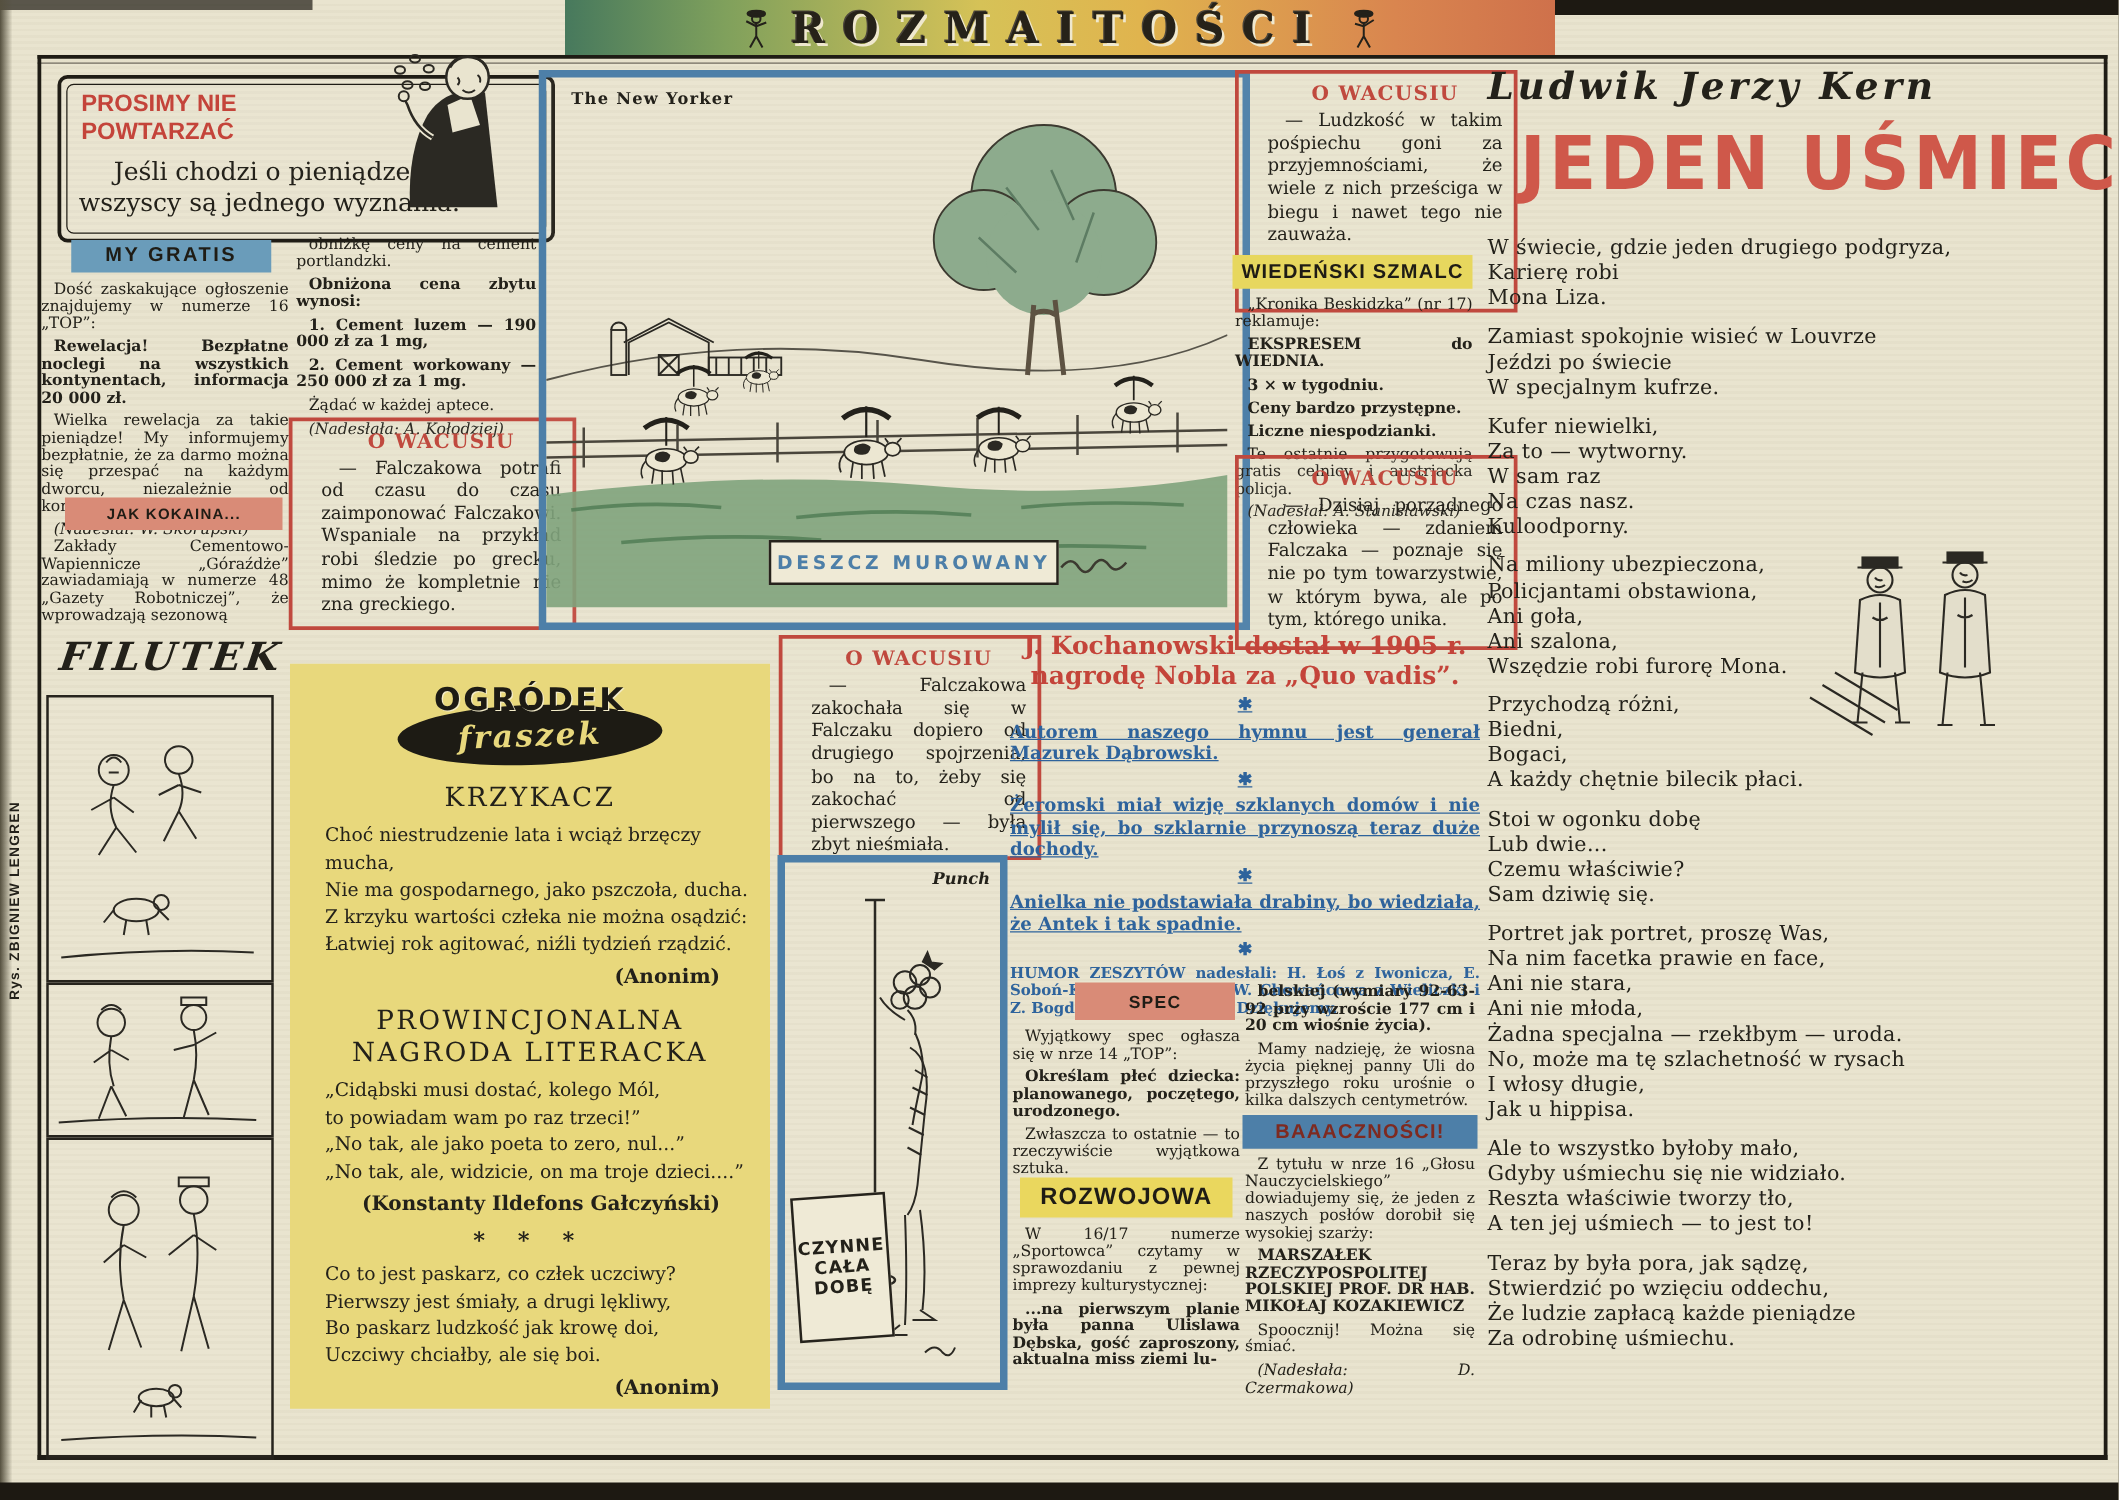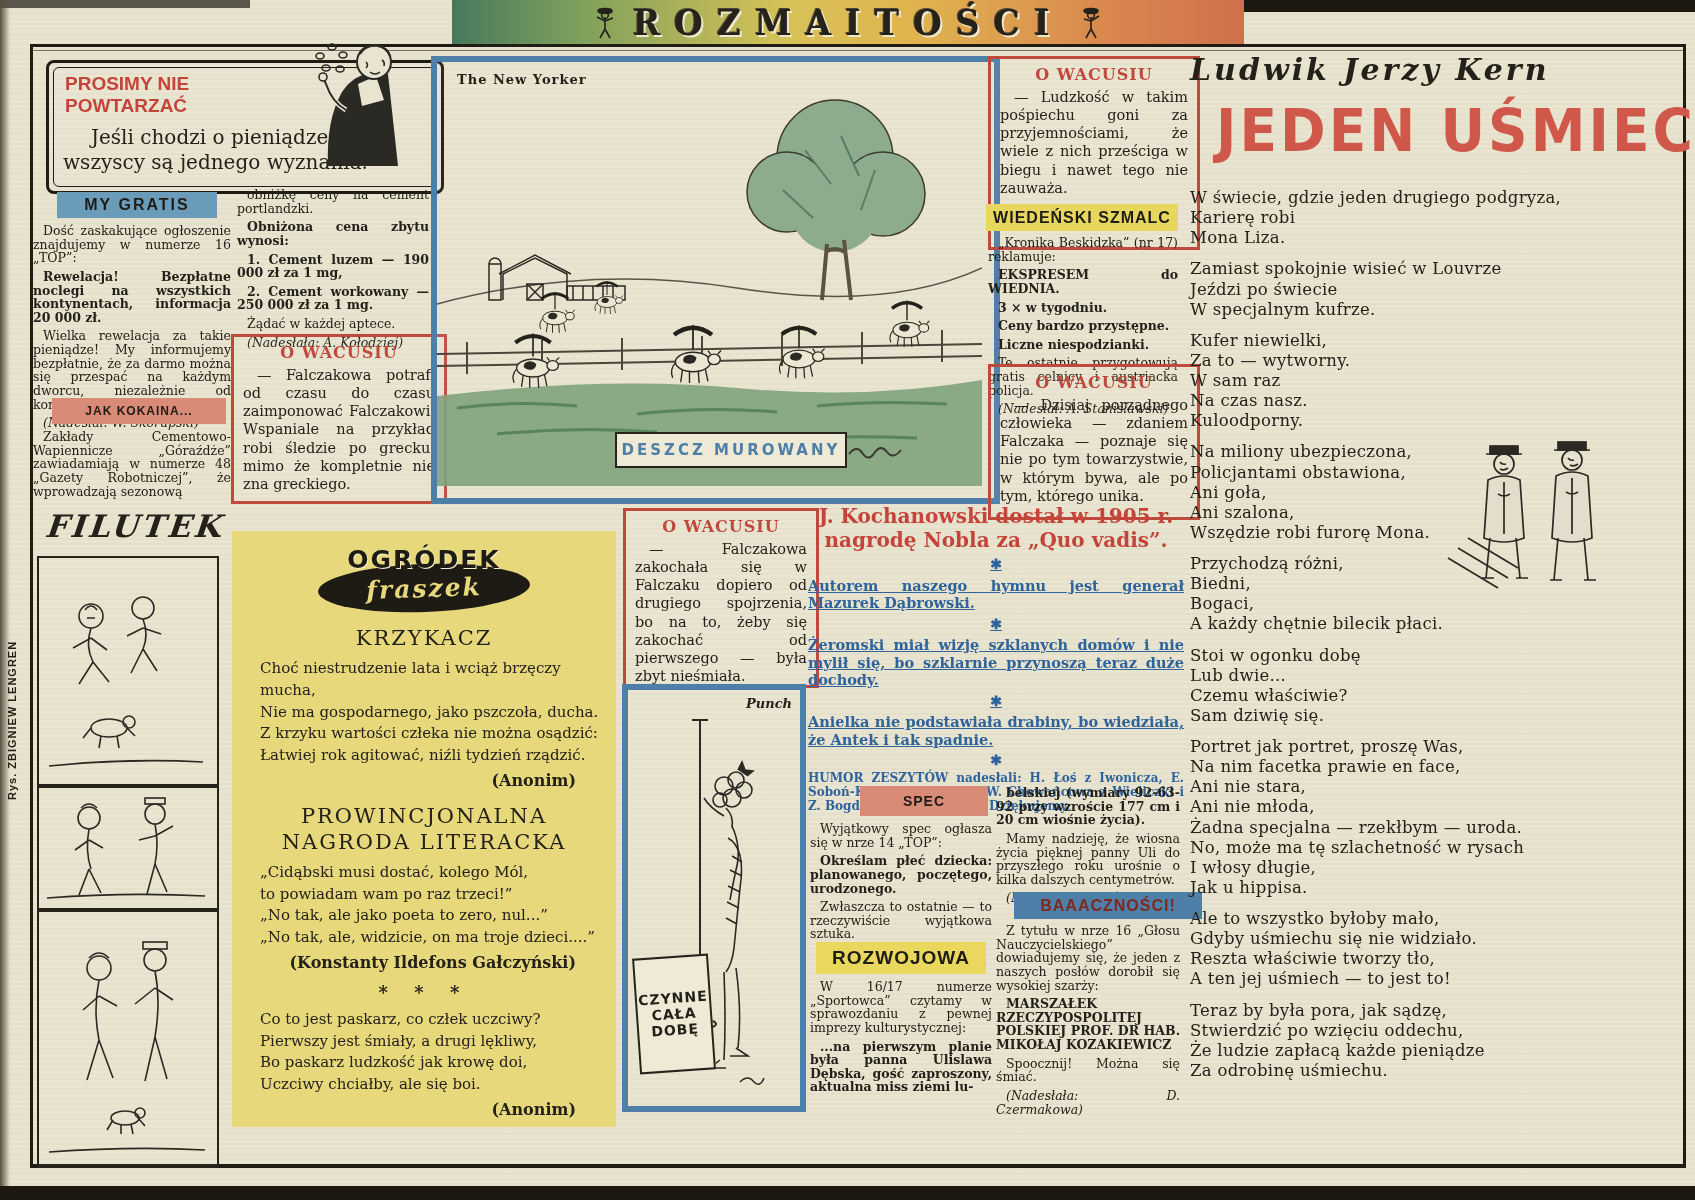--- a/index.html
+++ b/index.html
@@ -26,21 +26,21 @@
   .para{margin:0 0 5px 0;text-indent:10px;}
   .para.bold{font-weight:bold;}
   .para.italic{font-style:italic;}
   
   .prosimy{left:46px;top:60px;width:392px;height:128px;border:3px solid #1f1c15;border-radius:8px;background:rgba(255,255,255,0.06);}
   .prosimy-inner{position:absolute;inset:4px;border:1px solid #1f1c15;border-radius:6px;}
   .prosimy-title{position:absolute;left:16px;top:10px;font-family:"Liberation Sans",sans-serif;font-weight:bold;
                  font-size:19px;line-height:1.15;color:#c4443a;}
   .prosimy-text{position:absolute;left:14px;top:62px;width:362px;font-size:20px;line-height:1.25;text-indent:28px;}
   
-  .owac{border:3px solid #c0493e;padding:6px 9px 6px 9px;background:rgba(255,255,255,0.04);}
+  .owac{border:3px solid #c0493e;padding:6px 9px 6px 23px;background:rgba(255,255,255,0.04);}
   .owac-h{color:#c0493e;font-weight:bold;text-align:center;font-size:16px;letter-spacing:1px;margin-bottom:4px;}
   .owac-t{font-size:14.5px;line-height:1.25;text-align:justify;text-indent:14px;}
   
   .nybox{left:431px;top:56px;width:557px;height:436px;border:6px solid #4d7fa8;background:rgba(255,255,255,0.05);}
   .ny-label{position:absolute;left:20px;top:10px;font-weight:bold;font-size:13px;letter-spacing:1px;}
   .caption-box{position:absolute;left:178px;top:370px;width:228px;height:32px;border:2px solid #26231c;background:#efead6;
                display:flex;align-items:center;justify-content:center;}
   .caption-text{font-family:"DejaVu Sans",sans-serif;font-weight:bold;font-size:15px;letter-spacing:3px;color:#4d7fa8;}
   .punch{left:622px;top:684px;width:172px;height:416px;border:6px solid #4d7fa8;background:rgba(255,255,255,0.05);}
   .punch-label{position:absolute;right:8px;top:6px;font-style:italic;font-weight:bold;font-size:13px;}
@@ -388,21 +388,21 @@
   <div class="abs col" style="left:810px;top:980px;width:182px;">
       <div class="para normal">W 16/17 numerze „Sportowca” czytamy w sprawozdaniu z pewnej imprezy kulturystycznej:</div>
       <div class="para bold">...na pierwszym planie była panna Ulislawa Dębska, gość zaproszony, aktualna miss ziemi lu-</div>
     </div>
 
   <div class="abs col" style="left:996px;top:786px;width:184px;">
       <div class="para bold">belskiej (wymiary 92-63-92 przy wzroście 177 cm i 20 cm wiośnie życia).</div>
       <div class="para normal">Mamy nadzieję, że wiosna życia pięknej panny Uli do przyszłego roku urośnie o kilka dalszych centymetrów.</div>
       <div class="para italic">(Nadesłał: A. Woźniak)</div>
     </div>
-  <div class="abs hdr" style="left:994px;top:892px;width:188px;height:27px;background:#4d7fa8;color:#7e2a20;font-size:16px;letter-spacing:1px;margin-left:20px;">
+  <div class="abs hdr" style="left:994px;top:892px;width:188px;height:27px;background:#4d7fa8;color:#7e2a20;font-size:16px;letter-spacing:1px;">
     <span>BAAACZNOŚCI!</span>
   </div>
   <div class="abs col" style="left:996px;top:924px;width:184px;">
       <div class="para normal">Z tytułu w nrze 16 „Głosu Nauczycielskiego” dowiadujemy się, że jeden z naszych posłów dorobił się wysokiej szarży:</div>
       <div class="para bold">MARSZAŁEK RZECZYPOSPOLITEJ POLSKIEJ PROF. DR HAB. MIKOŁAJ KOZAKIEWICZ</div>
       <div class="para normal">Spoocznij! Można się śmiać.</div>
       <div class="para italic">(Nadesłała: D. Czermakowa)</div>
     </div>
 
   <div class="abs kern-name" style="left:1190px;top:52px;">Ludwik Jerzy Kern</div>

